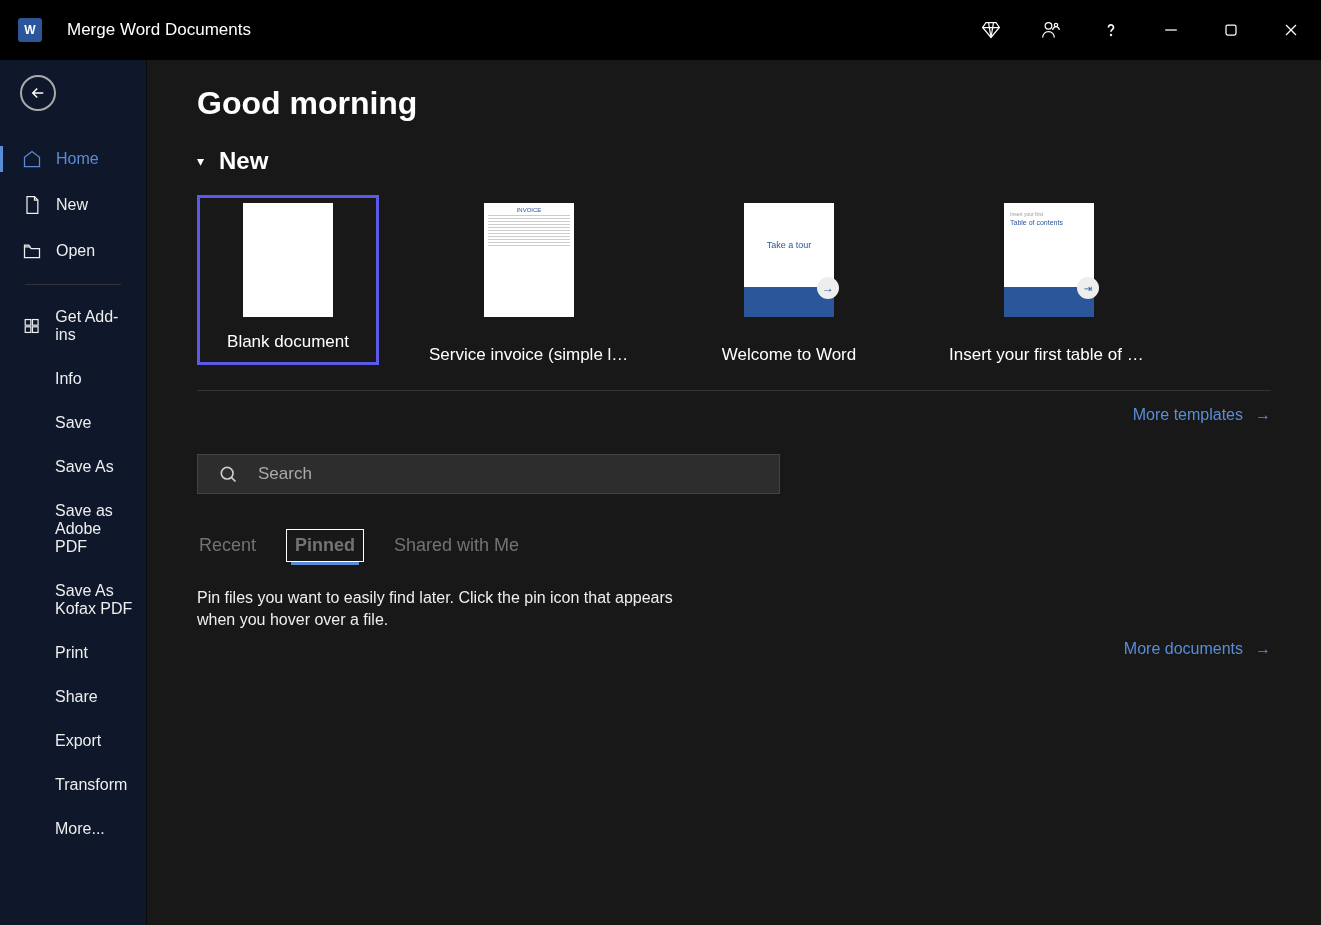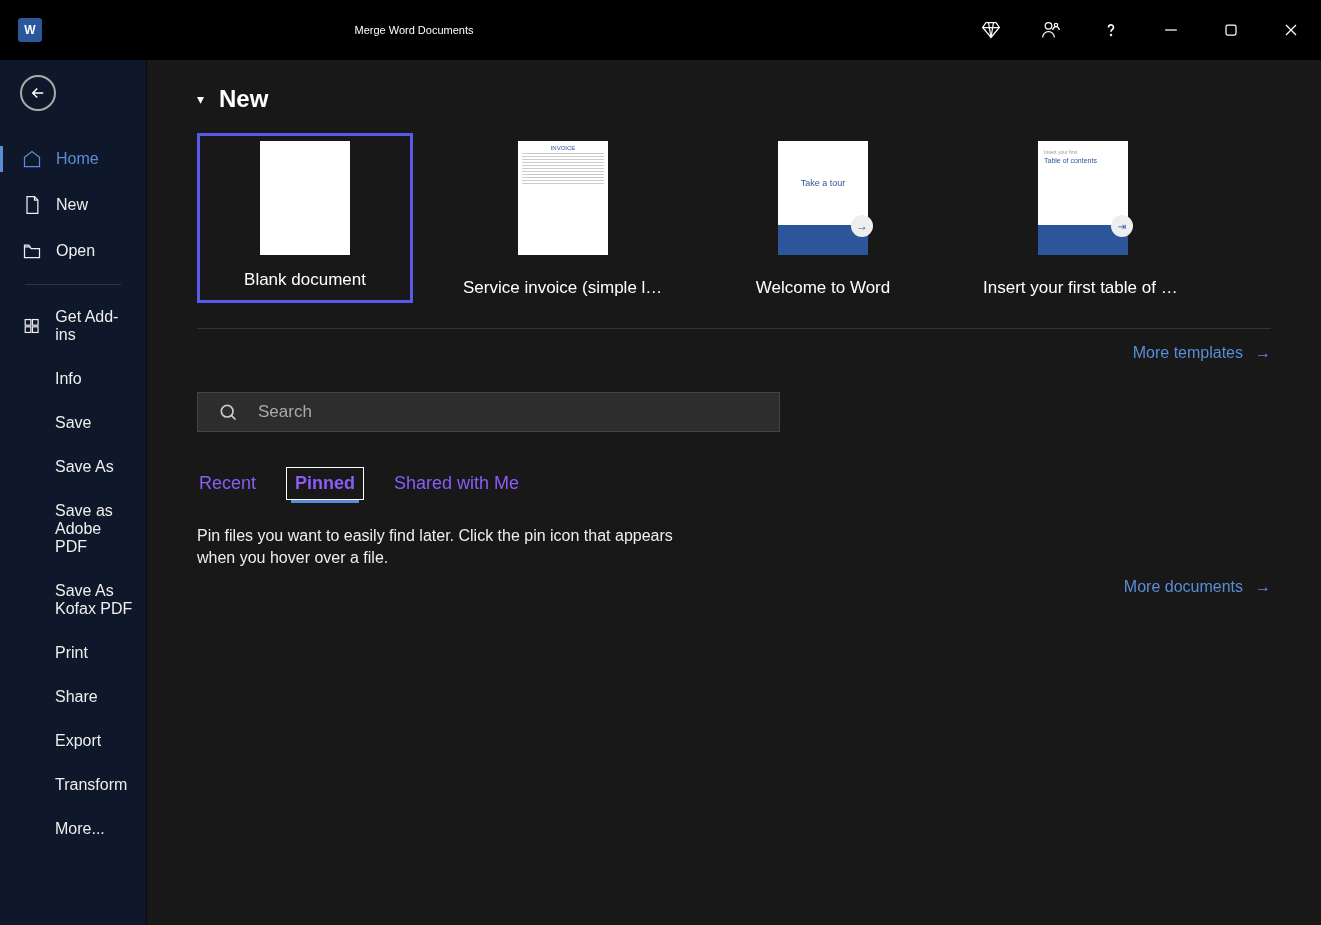--- a/index.html
+++ b/index.html
@@ -24,21 +24,21 @@
       background: #2b579a;
       border-radius: 3px;
       display: flex;
       align-items: center;
       justify-content: center;
       font-size: 12px;
       font-weight: bold;
       color: #fff;
       margin-right: 25px;
     }
-    .doc-title { font-size: 11px; color: #fff; flex: 1; text-align: center; }
+    .doc-title { font-size: 17px; color: #fff; flex: 1; }
     .redacted { width: 190px; height: 36px; background: #000; margin-right: 10px; }
     .titlebar-btn {
       width: 60px;
       height: 60px;
       display: flex;
       align-items: center;
       justify-content: center;
       cursor: pointer;
     }
     .titlebar-btn svg { width: 20px; height: 20px; }
@@ -111,37 +111,38 @@
       border-bottom: 1px solid #333;
       margin-bottom: 15px;
     }
     .template-card {
       width: 220px;
       display: flex;
       flex-direction: column;
       align-items: center;
       gap: 15px;
       cursor: pointer;
+      justify-content: space-between;
     }
     .thumb {
       width: 180px;
       height: 130px;
       display: flex;
       align-items: center;
       justify-content: center;
     }
     .thumb-page {
       width: 90px;
       height: 114px;
       background: #fff;
     }
     .template-card.selected {
       border: 3px solid #5a5ae8;
       padding: 5px 10px 10px;
-      width: 216px;
+      width: 182px;
     }
     .template-card.selected .thumb { width: auto; height: auto; }
     .template-label {
       font-size: 17px;
       color: #fff;
       text-align: center;
       white-space: nowrap;
       overflow: hidden;
       text-overflow: ellipsis;
       max-width: 200px;
@@ -202,21 +203,21 @@
       background: transparent;
       border: none;
       outline: none;
       color: #fff;
       font-size: 17px;
     }
     .search-box input::placeholder { color: #aaa; }
     .tabs { display: flex; gap: 28px; margin-bottom: 25px; align-items: center; }
     .tab {
       font-size: 18px;
-      color: #8b5cf6;
+      color: #737373;
       cursor: pointer;
       padding: 6px 2px;
     }
     .tab.active {
       font-weight: 600;
       border: 1px solid #fff;
       padding: 5px 8px;
       position: relative;
     }
     .tab.active::after {
@@ -347,20 +348,21 @@
       <div class="sidebar-item no-icon">
           <span>Transform</span>
         </div>
       <div class="sidebar-item no-icon">
           <span>More...</span>
         </div>
     </div>
   </div>
 
   <div class="content">
+    <div class="greeting">Good morning</div>
 
     <div class="section-header">
       <span class="chev">▾</span>
       <span class="section-title">New</span>
     </div>
 
     <div class="templates">
       <div class="template-card selected">
         <div class="thumb">
             <div class="thumb-page"></div>

